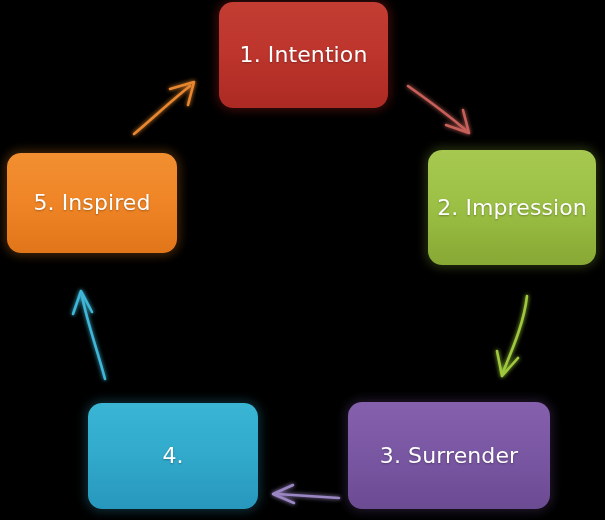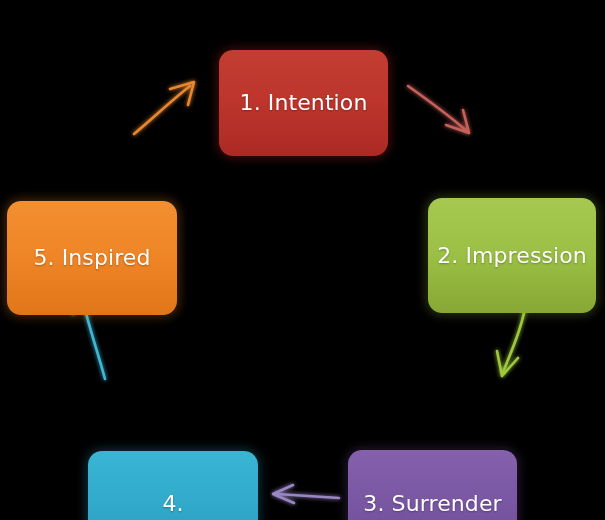--- a/index.html
+++ b/index.html
@@ -39,21 +39,20 @@
     align-items: center;
     justify-content: center;
     text-align: center;
     color: #ffffff;
     font-size: 22px;
     line-height: 1.16;
     letter-spacing: 0.1px;
     font-weight: 400;
     padding: 4px 8px;
     text-shadow: 0 1px 2px rgba(0,0,0,0.30);
-    margin-top: 48px;
   }
 
   .node .label {
     display: block;
     width: 100%;
   }
 
   
   #node-intention {
     left: 219px;
@@ -71,21 +70,21 @@
     width: 168px;
     height: 115px;
     background: linear-gradient(to bottom, #a6c850 0%, #9cc045 48%, #87a834 100%);
     box-shadow: 0 0 10px 3px rgba(150,185,60,0.25);
   }
 
   
   #node-surrender {
     left: 348px;
     top: 402px;
-    width: 169px;
+    width: 202px;
     height: 107px;
     background: linear-gradient(to bottom, #8560ad 0%, #7a57a3 48%, #6b4b92 100%);
     box-shadow: 0 0 10px 3px rgba(120,85,160,0.25);
     align-items: center;
   }
 
   
   #node-illumination {
     left: 88px;
     top: 403px;
@@ -93,21 +92,21 @@
     height: 106px;
     background: linear-gradient(to bottom, #3ab5d4 0%, #31aacb 48%, #2897bd 100%);
     box-shadow: 0 0 10px 3px rgba(50,165,200,0.25);
   }
 
   
   #node-inspired-action {
     left: 7px;
     top: 153px;
     width: 170px;
-    height: 114px;
+    height: 100px;
     background: linear-gradient(to bottom, #f28f31 0%, #ef8526 48%, #e07619 100%);
     box-shadow: 0 0 10px 3px rgba(225,130,35,0.28);
   }
 </style>
 </head>
 <body>
 
 <div id="diagram">
 
   <svg class="arrow-layer" viewBox="0 0 605 520" width="605" height="520" xmlns="http://www.w3.org/2000/svg">

